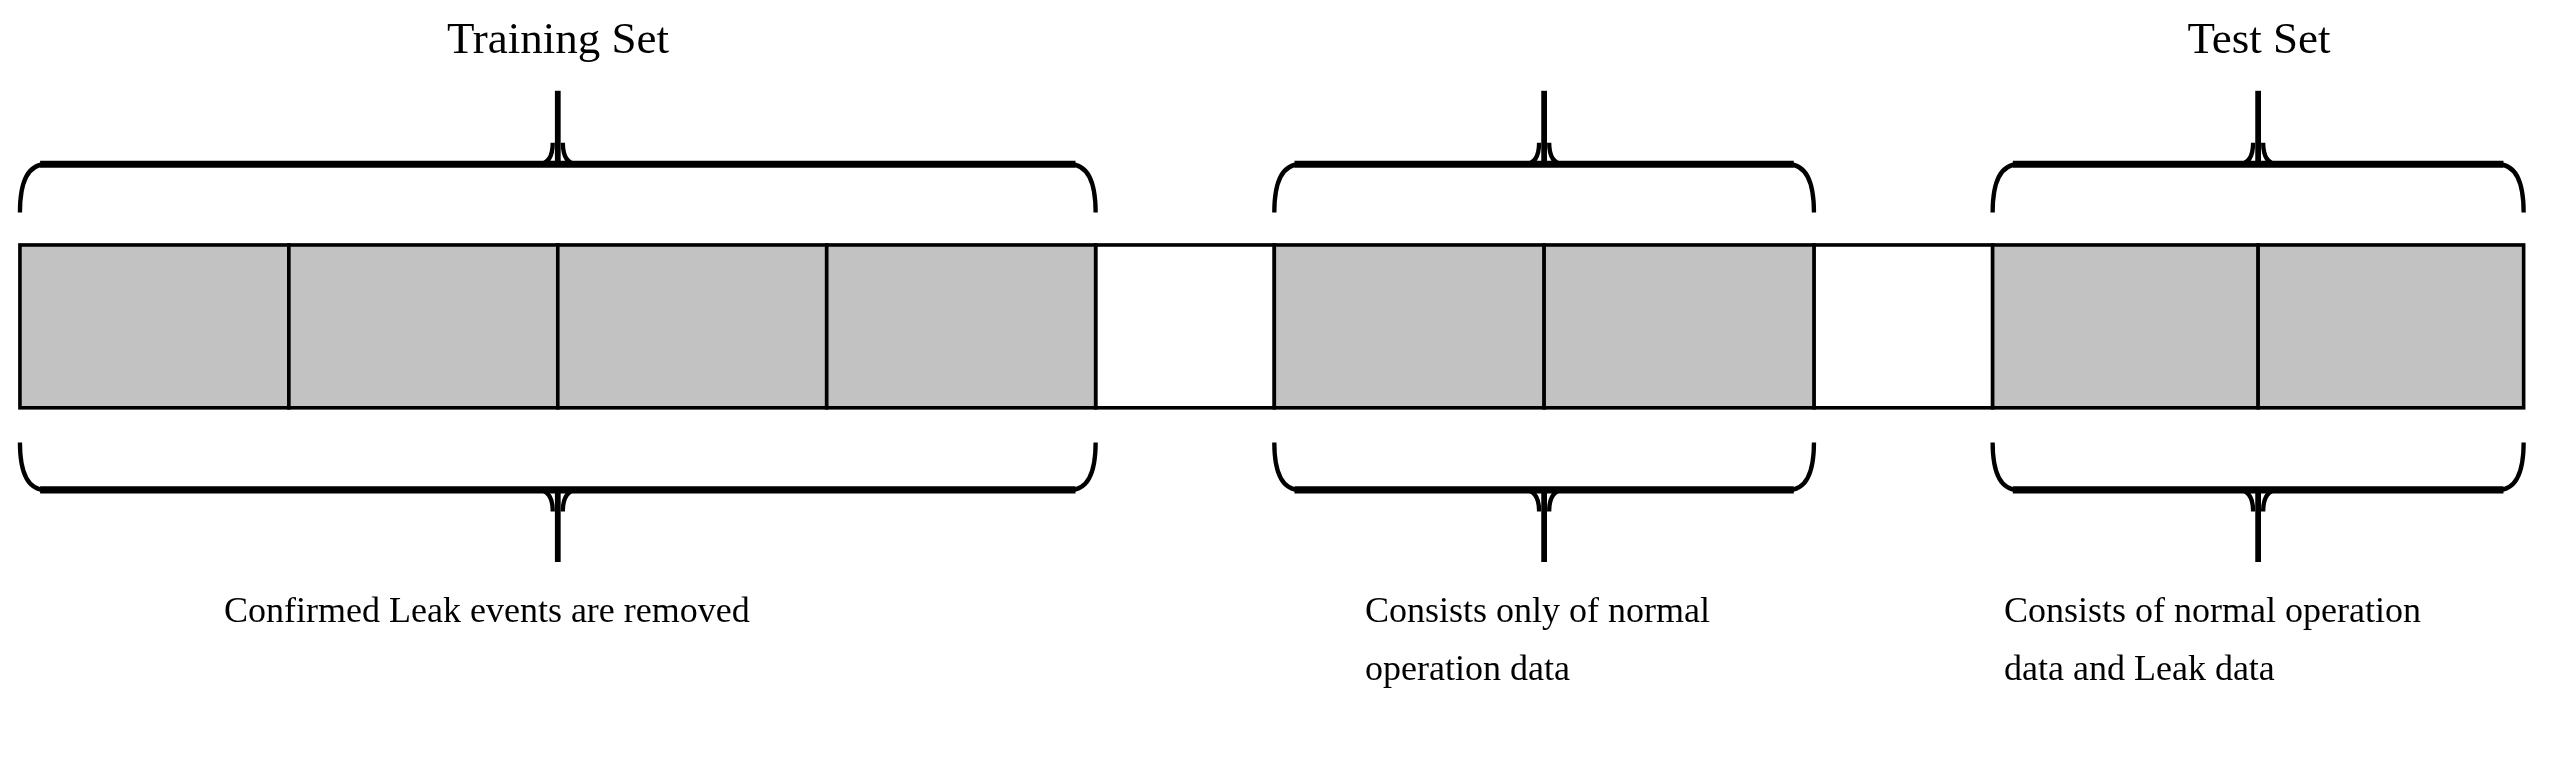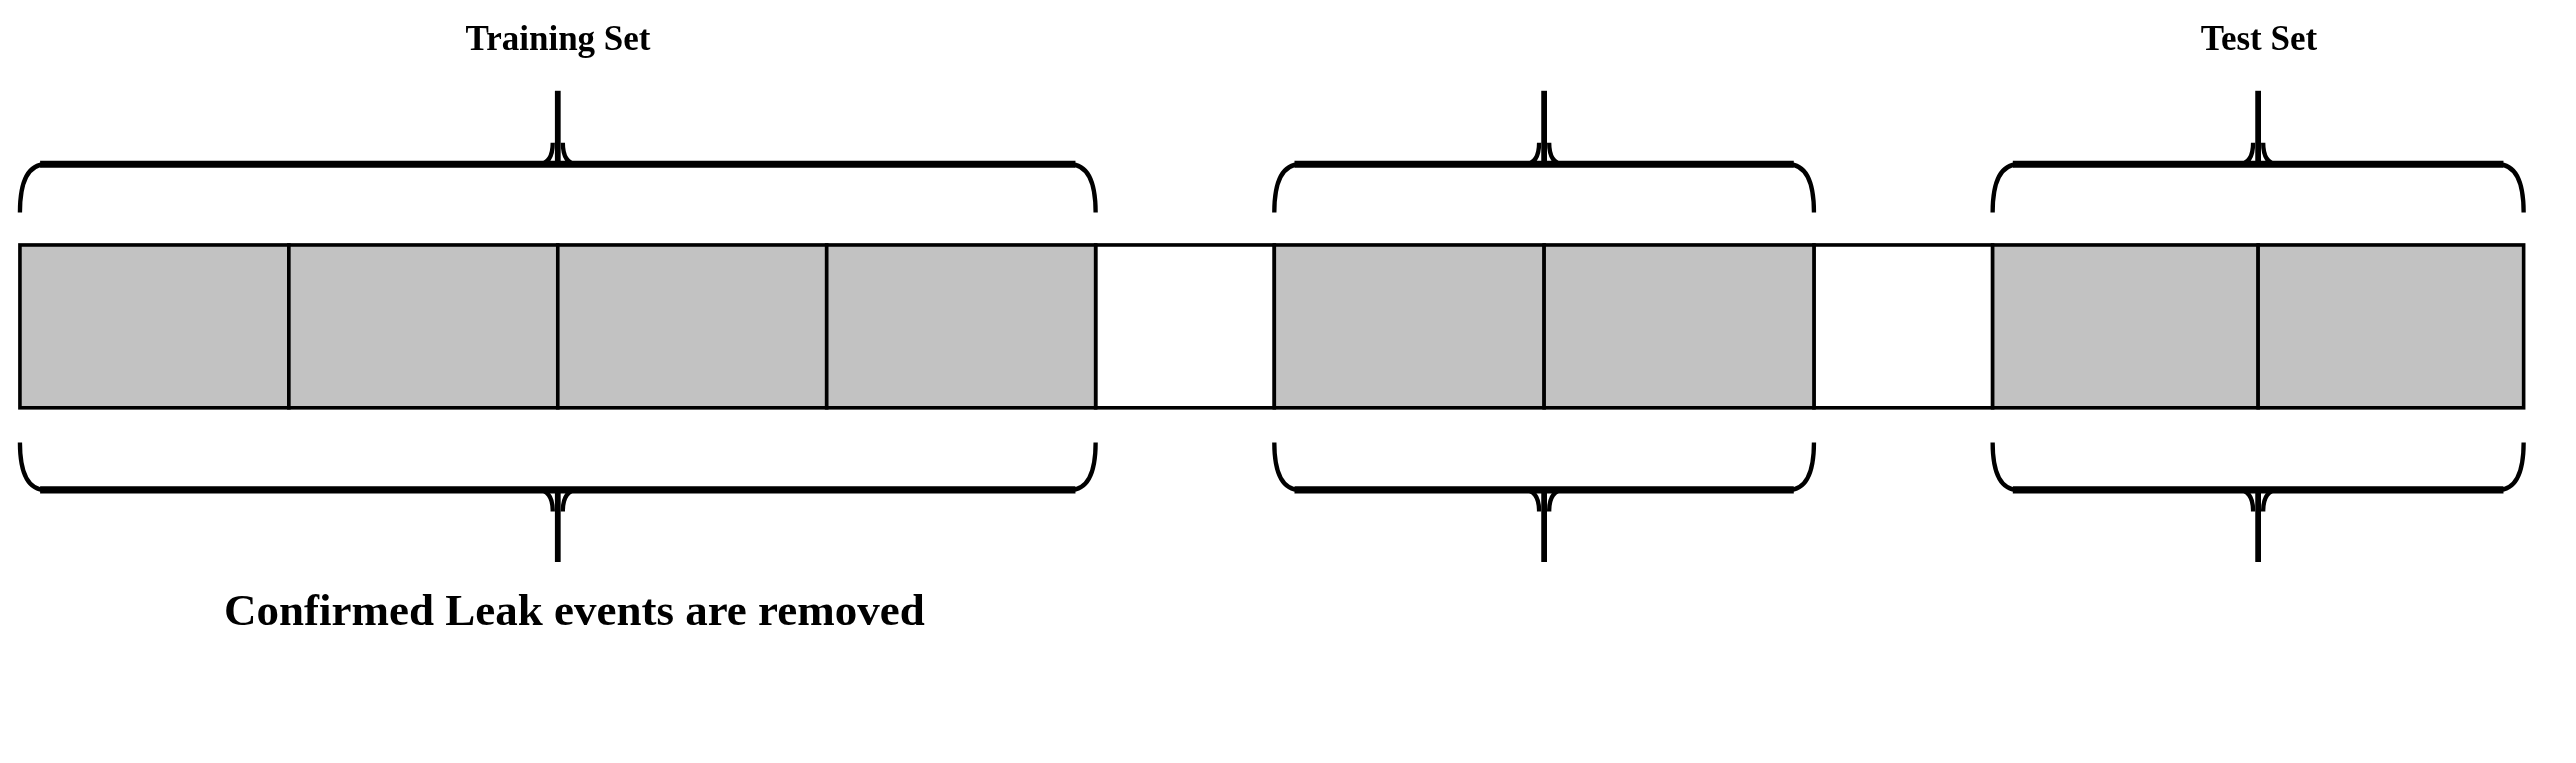--- a/index.html
+++ b/index.html
@@ -18,30 +18,30 @@
   }
   svg.layer {
     position: absolute;
     left: 0;
     top: 0;
   }
   .set-label {
     position: absolute;
     top: 16px;
     transform: translateX(-50%);
-    font-weight: 700;
-    font-size: 35px;
+    font-weight: 400;
+    font-size: 45px;
     line-height: 45px;
     white-space: nowrap;
   }
   .desc {
     position: absolute;
     top: 581px;
-    font-weight: 700;
-    font-size: 45px;
+    font-weight: 400;
+    font-size: 36px;
     line-height: 58px;
     white-space: nowrap;
   }
 </style>
 </head>
 <body>
 
 <div class="canvas">
 
   <svg class="layer" width="2576" height="763" viewBox="0 0 3574 1059">
@@ -95,16 +95,24 @@
       </g>
   </svg>
 
   <div class="set-label" style="left:558px">Training Set</div>
   <div class="set-label" style="left:2259px">Test Set</div>
 
   <div class="desc" style="left:224px">
     <div>Confirmed Leak events are removed</div>
   </div>
 
+  <div class="desc" style="left:1365px">
+    <div>Consists only of normal</div>
+    <div>operation data</div>
+  </div>
 
+  <div class="desc" style="left:2004px">
+    <div>Consists of normal operation</div>
+    <div>data and Leak data</div>
+  </div>
 
 </div>
 
 
 </body></html>

